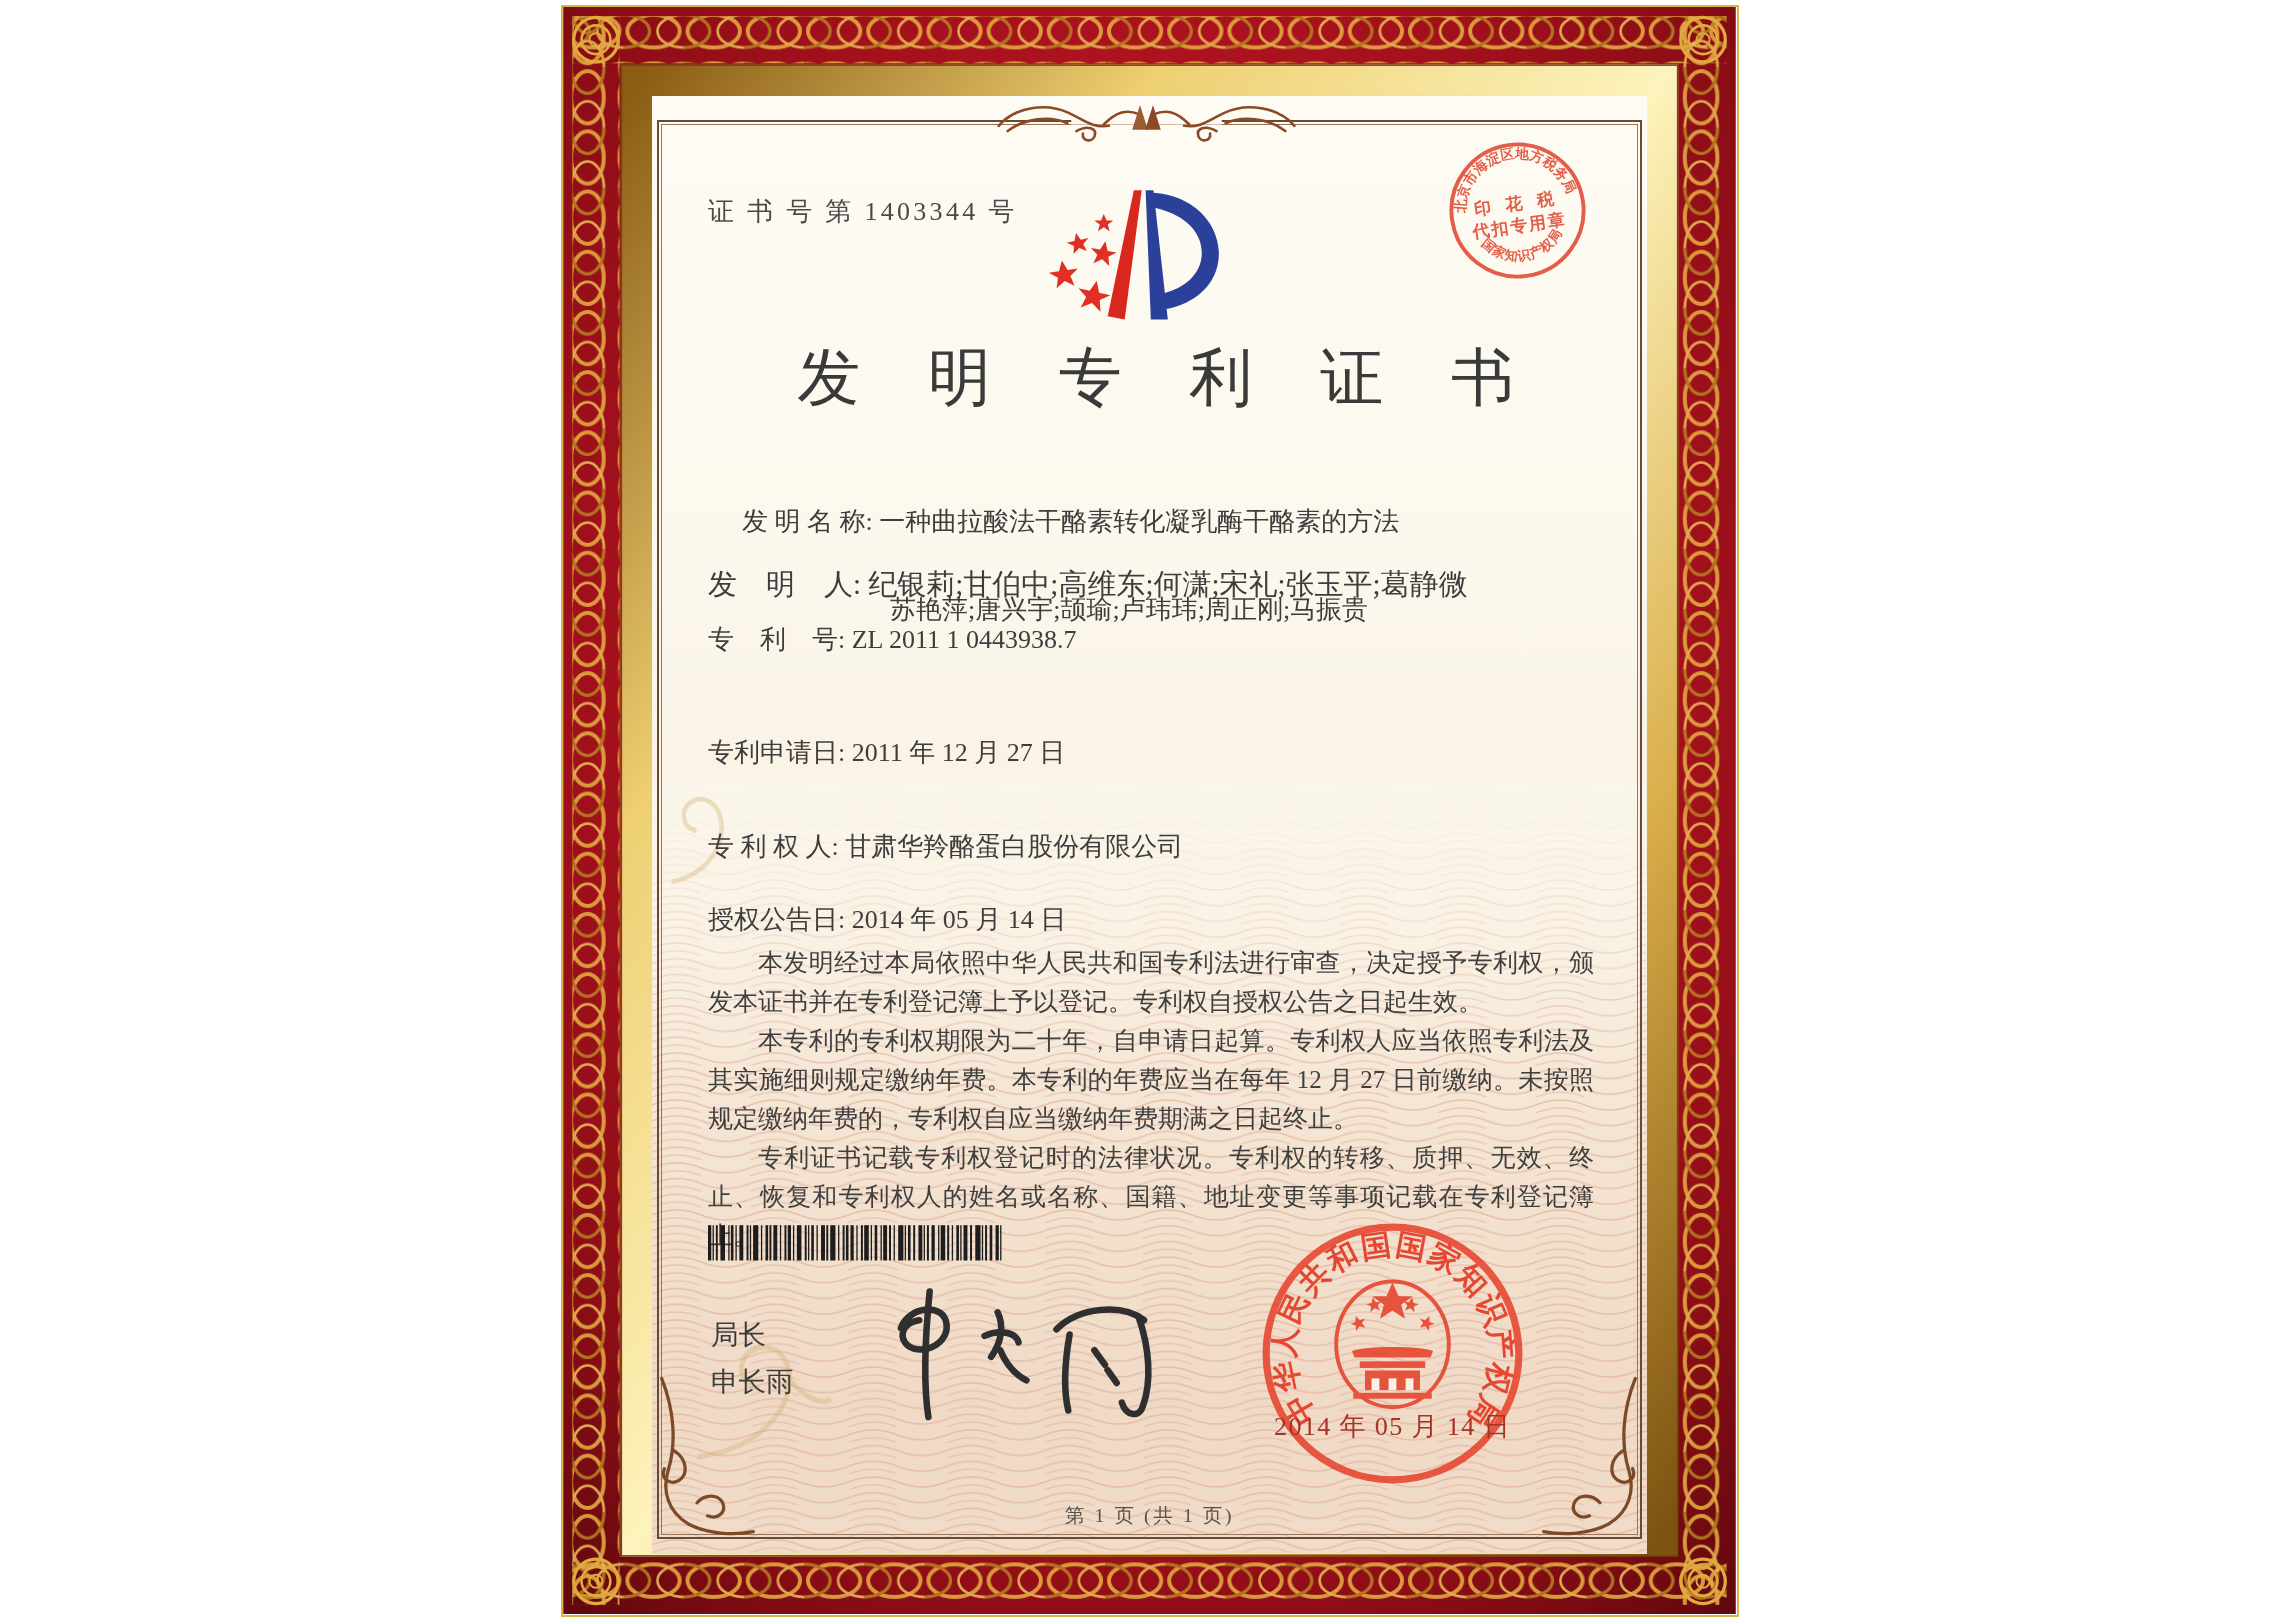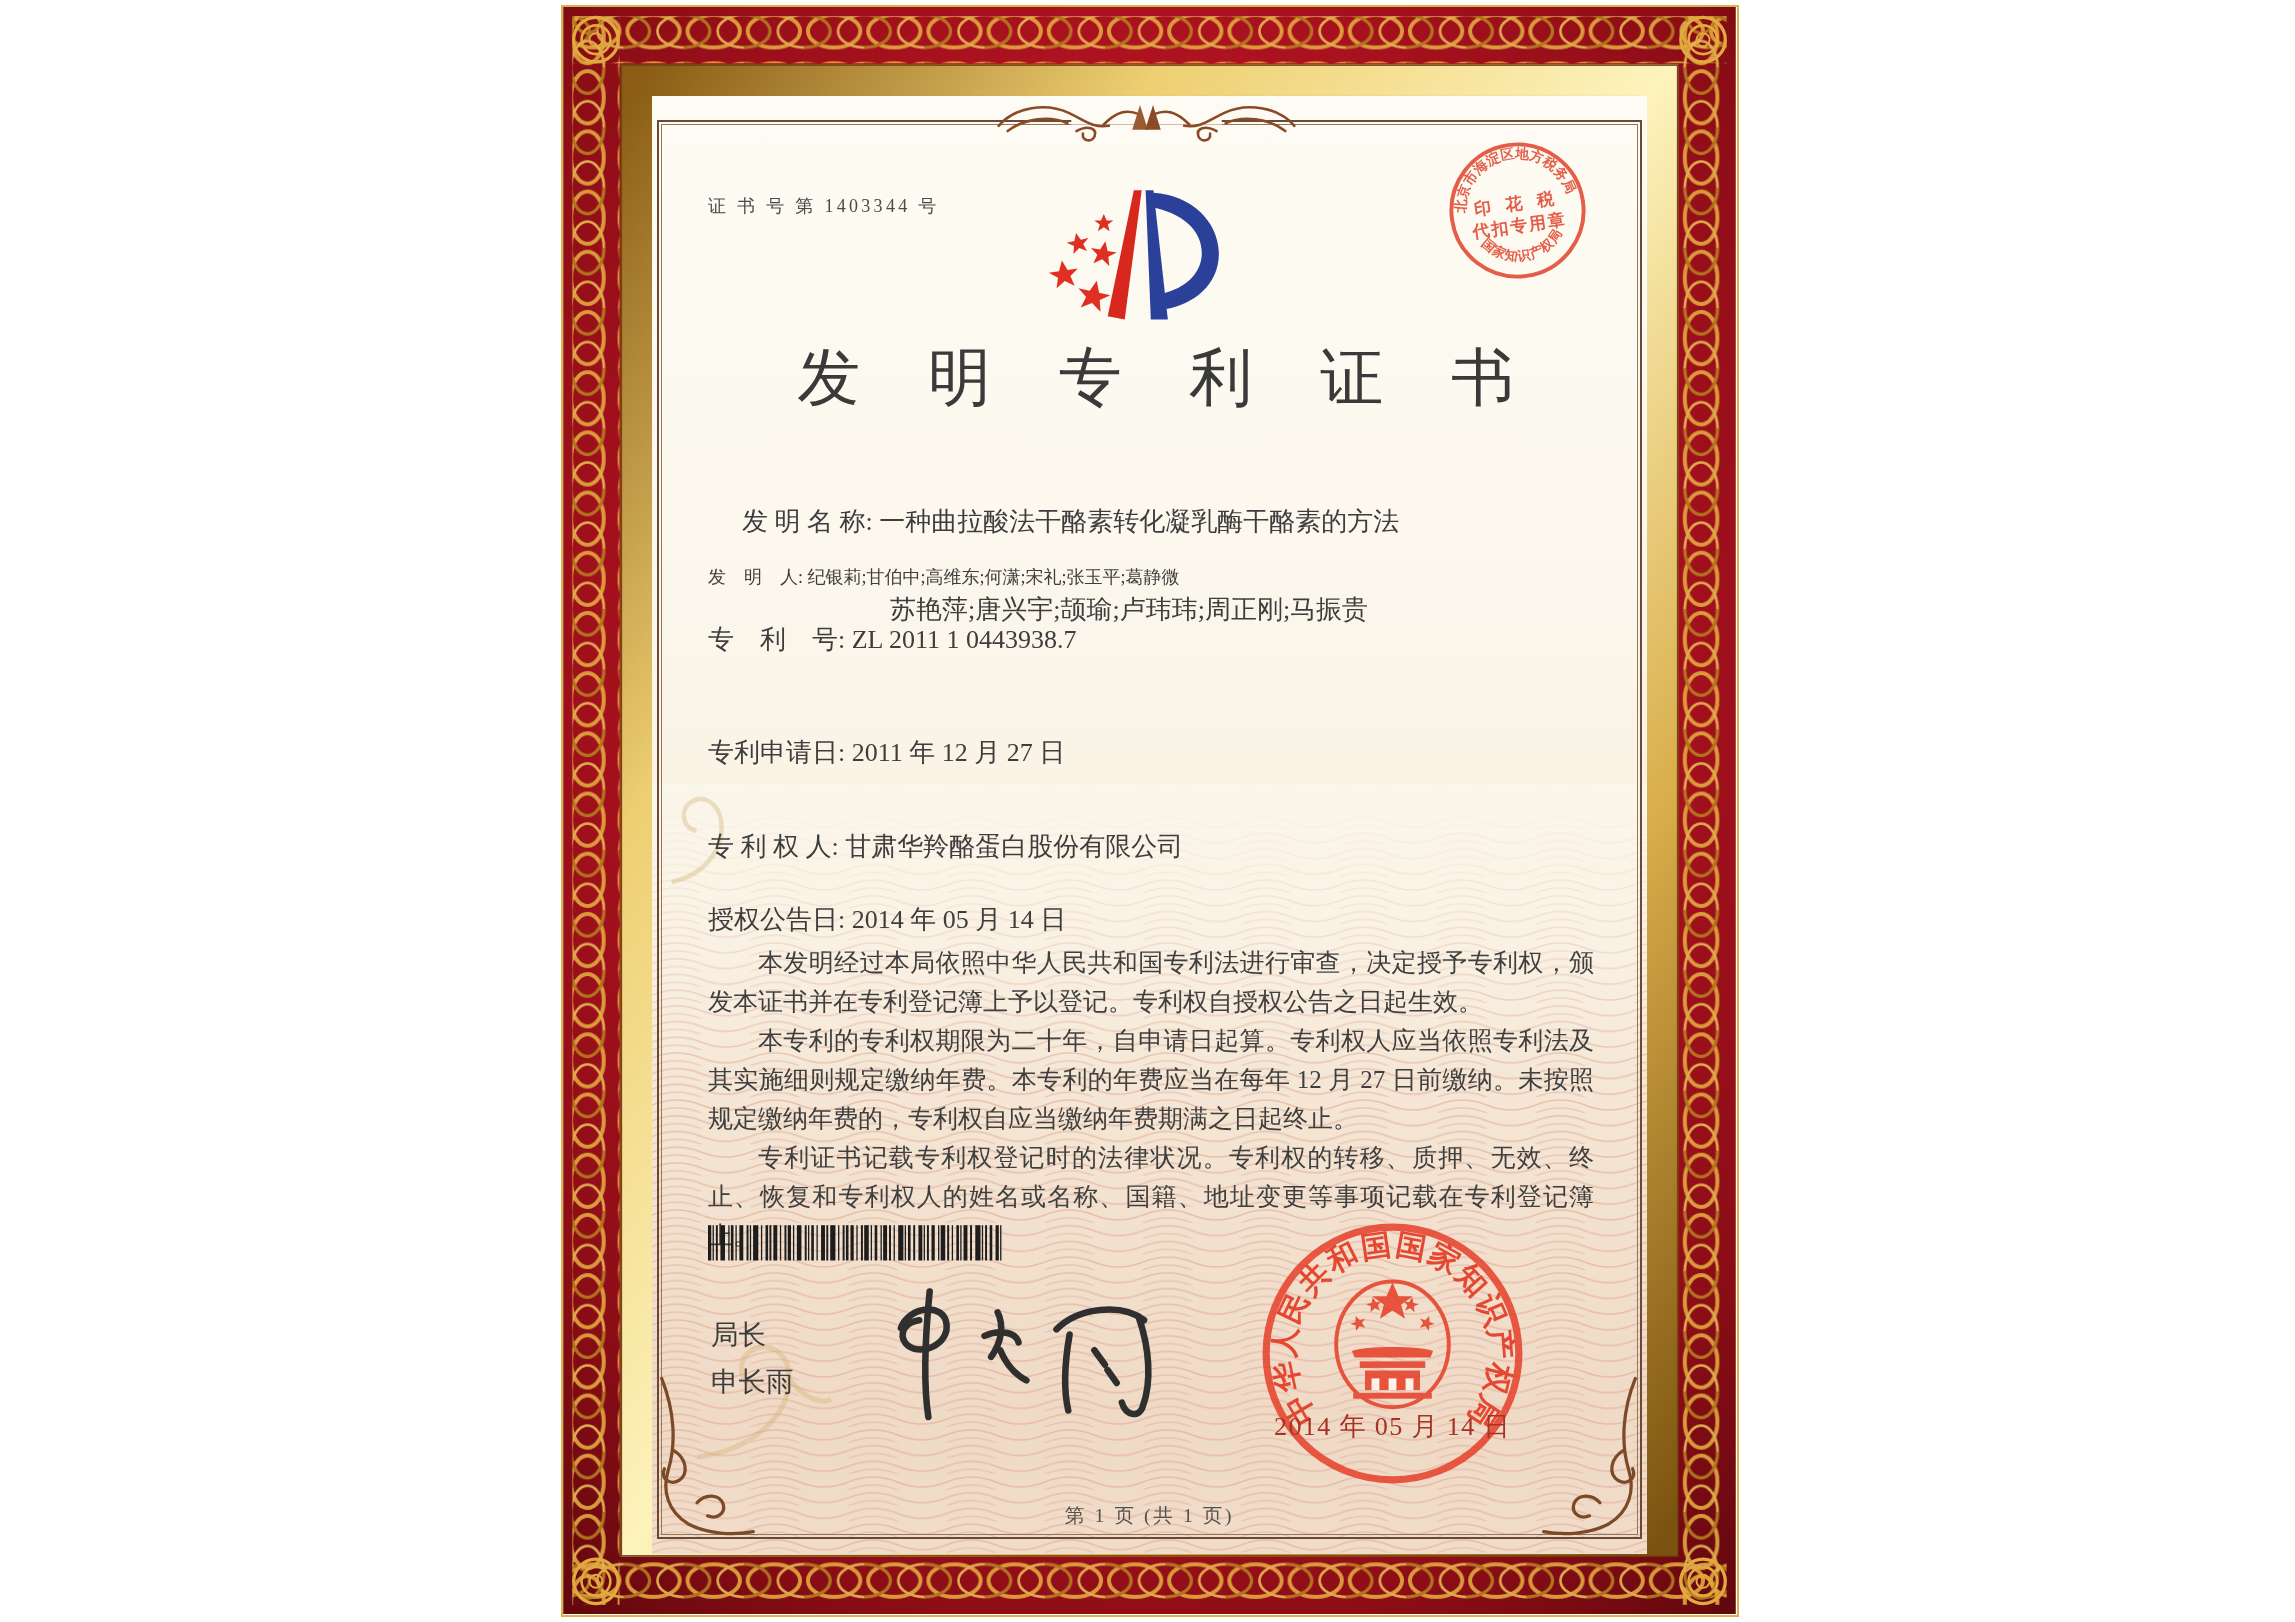--- a/index.html
+++ b/index.html
@@ -13,29 +13,29 @@
   .paper { position:absolute; left:89px; top:89px; width:995px; height:1458px;
            background:linear-gradient(180deg,#fdfbf3 0%,#fcf8ee 30%,#f9f1e3 52%,#f4e4d2 72%,#efdac6 90%,#f0dcc9 100%);
            overflow:hidden; }
 
   .inner-border { position:absolute; left:5.2px; right:5.2px; top:23.6px; bottom:15.7px;
                   border:2px solid #6b4a33; pointer-events:none; }
   .inner-border .ib2 { position:absolute; inset:2px; border:0.7px solid #96755a; }
 
   .waves { position:absolute; left:0; top:687px; }
 
-  .cert-no { position:absolute; left:56px; top:98px; font-size:18px; letter-spacing:3.3px; color:#4a4a4a; }
+  .cert-no { position:absolute; left:56px; top:98px; font-size:26px; letter-spacing:3.3px; color:#4a4a4a; }
   .logo-box { position:absolute; left:393px; top:90px; }
   .title { position:absolute; left:0; top:239px; width:100%; text-align:center;
            font-size:63px; letter-spacing:26px; padding-left:38px; color:#3a3a3a; }
   .stamp-box { position:absolute; left:787px; top:36px; transform:rotate(-8deg); opacity:.92; }
 
   .fld { position:absolute; left:56px; font-size:26px; color:#3d3d3d; white-space:nowrap; }
   .f-name   { top:408px;margin-left:34px; }
-  .f-inv1   { top:469px; font-size:18px; }
+  .f-inv1   { top:469px; font-size:29px; }
   .f-inv2   { top:496px; left:202px; font-size:26px;margin-left:36px; }
   .f-patno  { top:526px; }
   .f-filing { top:639px; }
   .f-owner  { top:733px; }
   .f-grant  { top:806px; }
 
   .body-text { position:absolute; left:56px; top:847px; width:886px; font-size:25px;
                line-height:39px; color:#3f3f3f; text-align:justify; }
   .body-text p { text-indent:2em; margin:0; }
 

